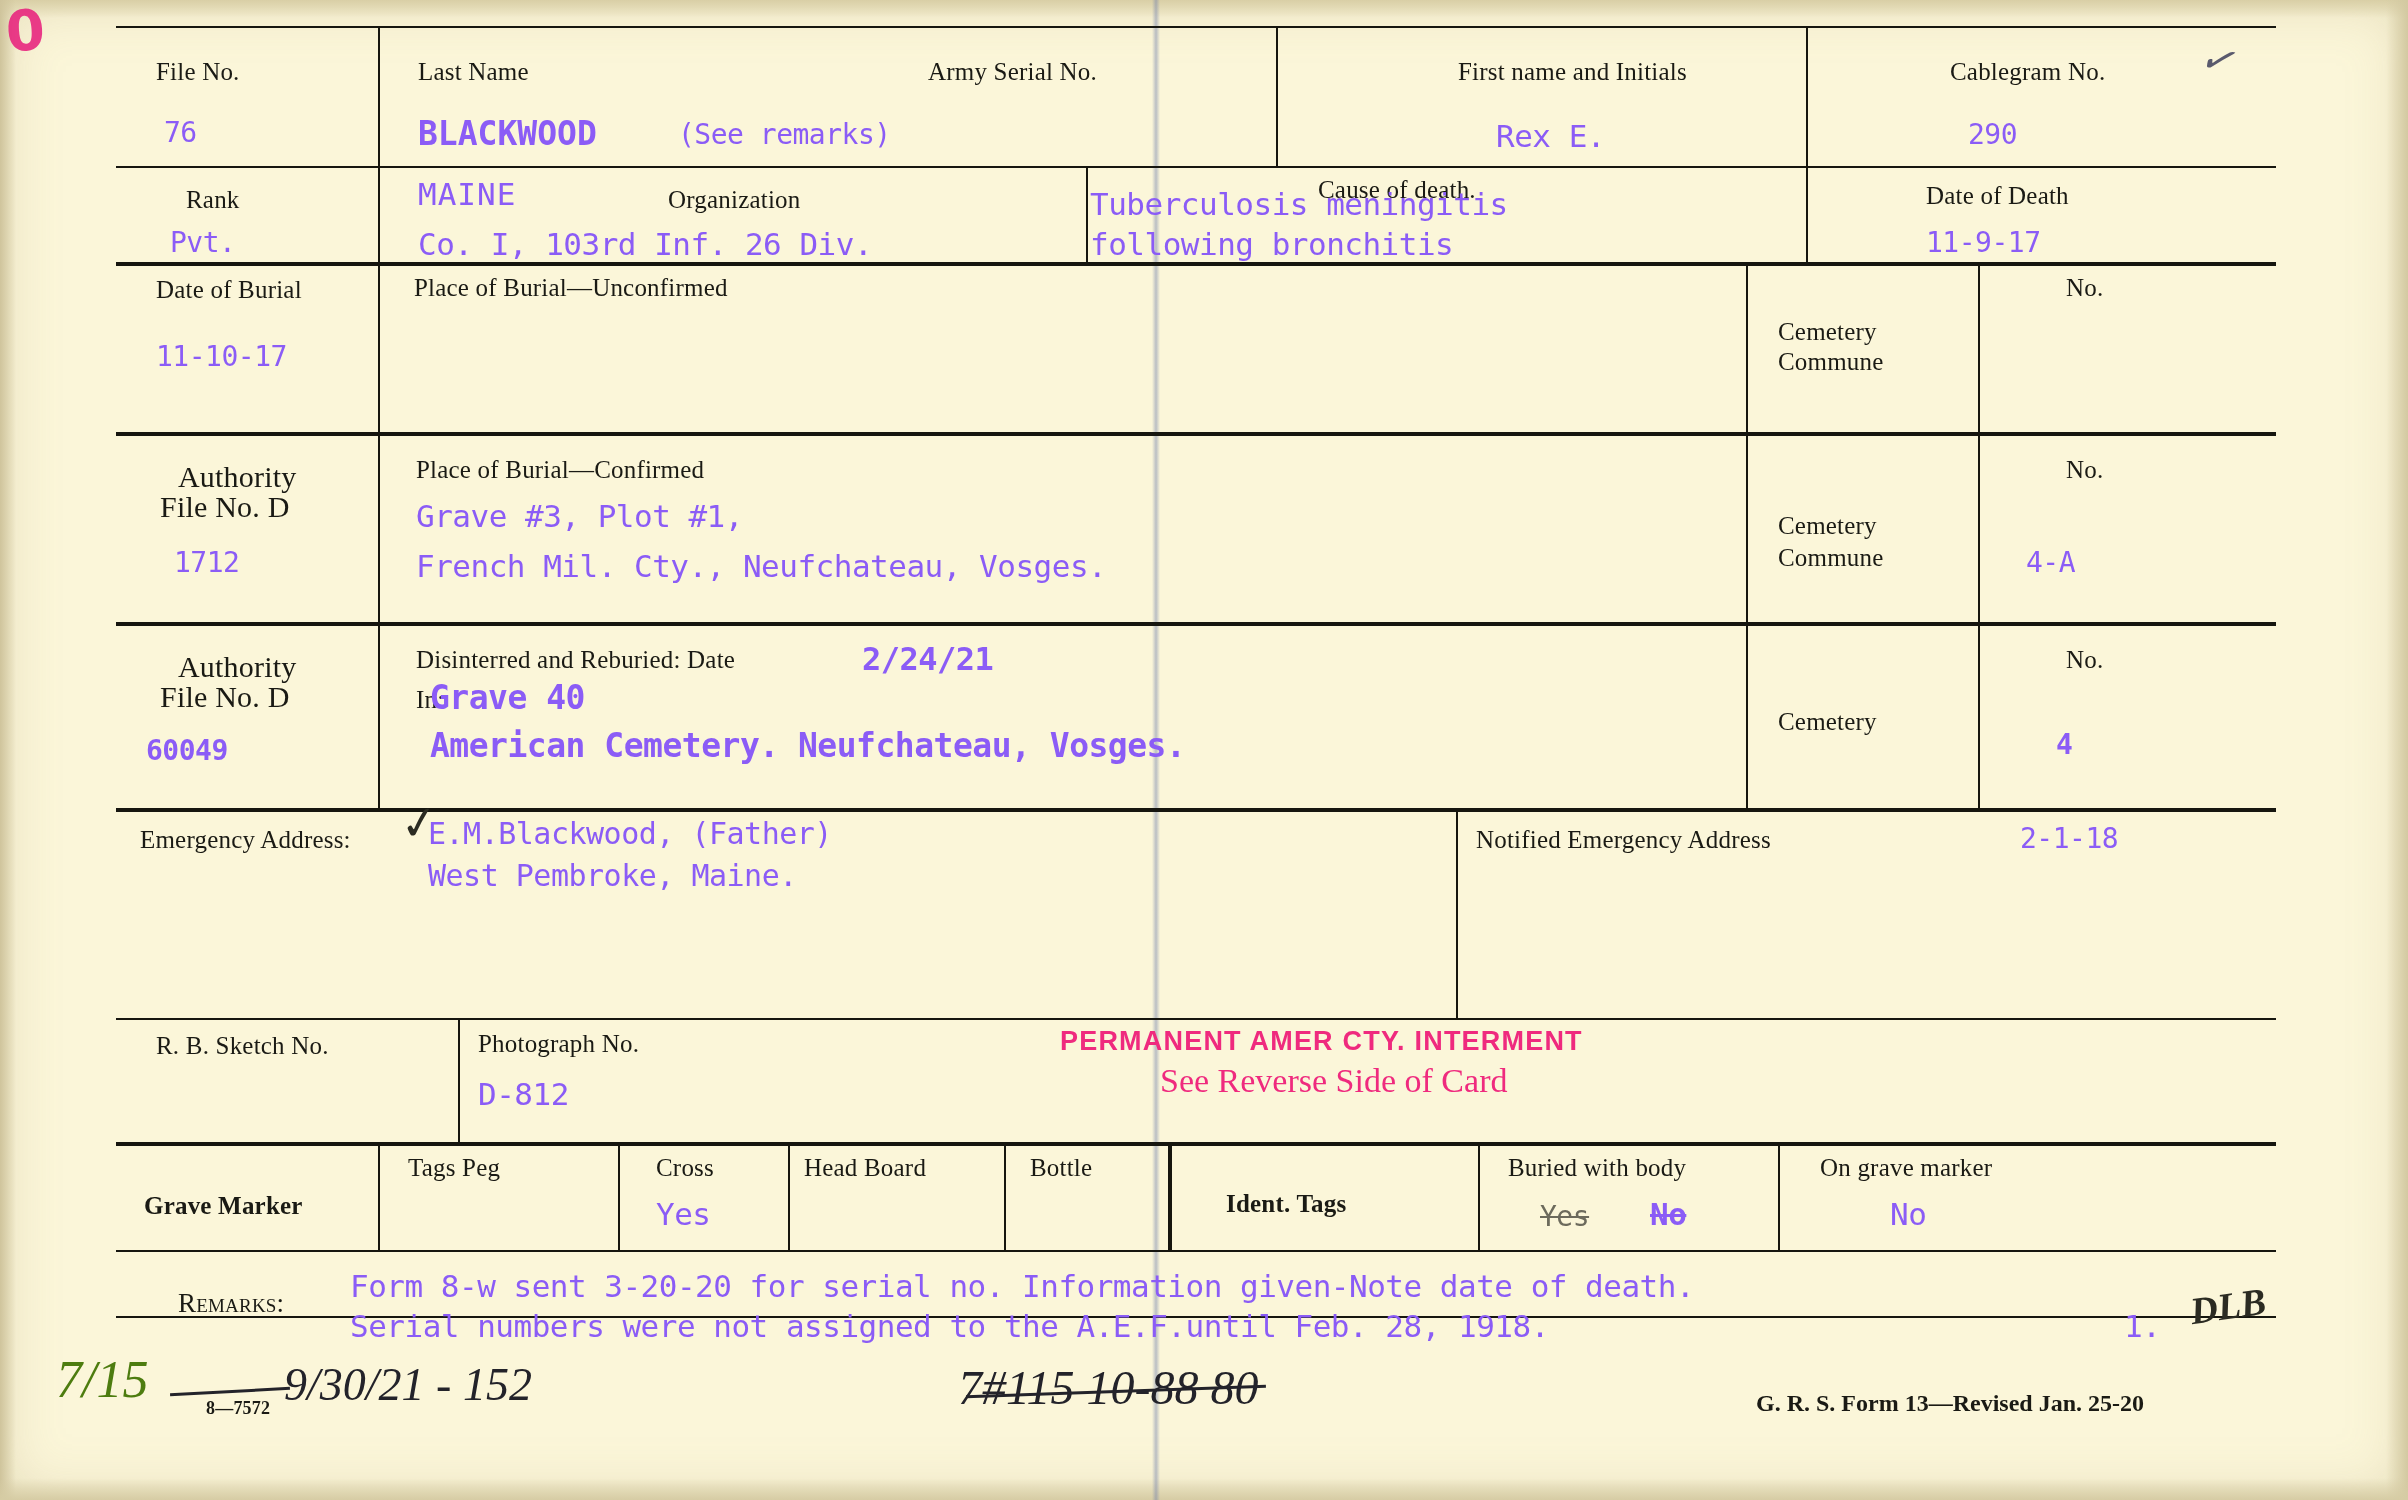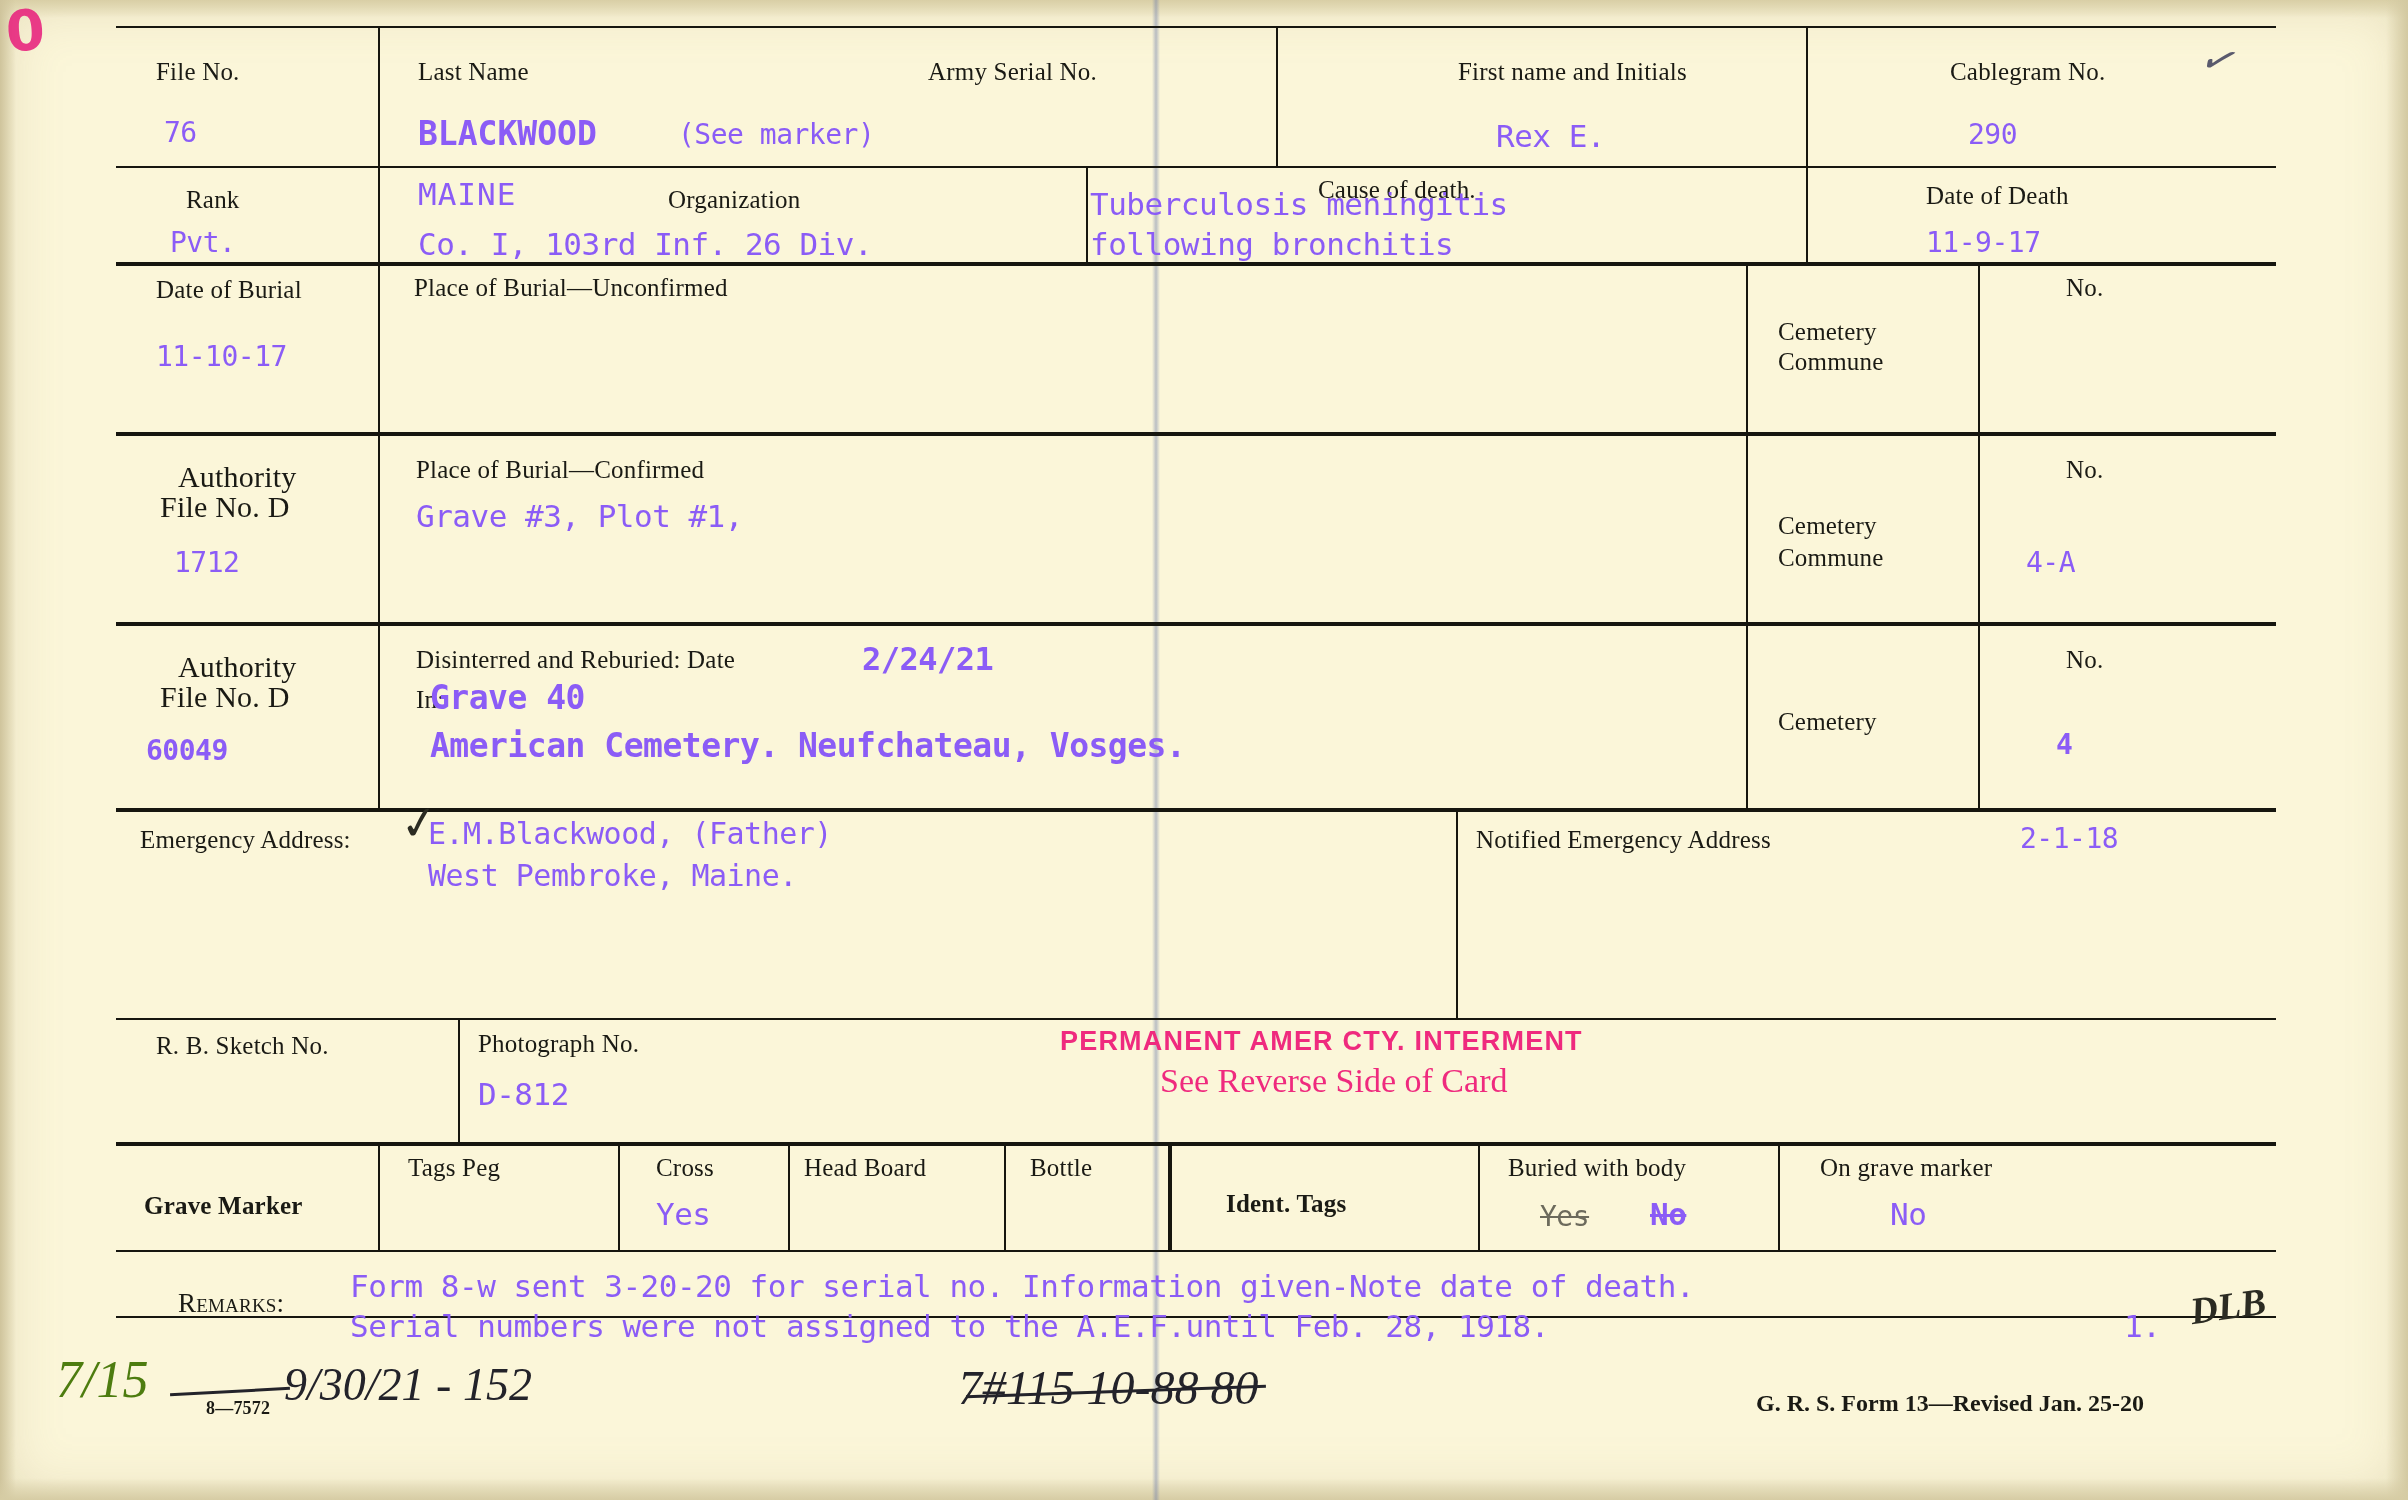--- a/index.html
+++ b/index.html
@@ -212,21 +212,21 @@
     <div class="vline" style="left:926px; top:1124px; height:108px;"></div>
     <div class="vline thick" style="left:1090px; top:1124px; height:108px;"></div>
     <div class="vline" style="left:1400px; top:1124px; height:108px;"></div>
     <div class="vline" style="left:1700px; top:1124px; height:108px;"></div>
 
     <div class="lbl" style="left:78px; top:40px;">File No.</div>
     <div class="val" style="left:86px; top:98px;">76</div>
 
     <div class="lbl" style="left:340px; top:40px;">Last Name</div>
     <div class="val bold" style="left:340px; top:96px; font-size:33px; letter-spacing:0px;">BLACKWOOD</div>
-    <div class="val" style="left:600px; top:100px;">(See marker)</div>
+    <div class="val" style="left:600px; top:100px;">(See remarks)</div>
 
     <div class="lbl" style="left:850px; top:40px;">Army Serial No.</div>
     <div class="val" style="left:880px; top:100px;"></div>
 
     <div class="lbl" style="left:1380px; top:40px;">First name and Initials</div>
     <div class="val" style="left:1418px; top:100px; font-size:31px;">Rex E.</div>
 
     <div class="lbl" style="left:1872px; top:40px;">Cablegram No.</div>
     <div class="val" style="left:1890px; top:100px;">290</div>
 
@@ -258,20 +258,21 @@
 
     <div class="lbl" style="left:1988px; top:256px;">No.</div>
     <div class="val" style="left:1968px; top:320px;"></div>
 
     <div class="lbl sm" style="left:100px; top:442px;">Authority</div>
     <div class="lbl sm" style="left:82px; top:472px;">File No. D</div>
     <div class="val" style="left:96px; top:528px;">1712</div>
 
     <div class="lbl" style="left:338px; top:438px;">Place of Burial—Confirmed</div>
     <div class="val" style="left:338px; top:480px; font-size:31px;">Grave #3, Plot #1,</div>
+    <div class="val" style="left:338px; top:530px; font-size:31px;">French Mil. Cty., Neufchateau, Vosges.</div>
 
     <div class="lbl" style="left:1700px; top:494px;">Cemetery</div>
     <div class="lbl" style="left:1700px; top:526px;">Commune</div>
 
     <div class="lbl" style="left:1988px; top:438px;">No.</div>
     <div class="val" style="left:1948px; top:528px;">4-A</div>
 
     <div class="lbl sm" style="left:100px; top:632px;">Authority</div>
     <div class="lbl sm" style="left:82px; top:662px;">File No. D</div>
     <div class="val bold" style="left:68px; top:716px;">60049</div>

